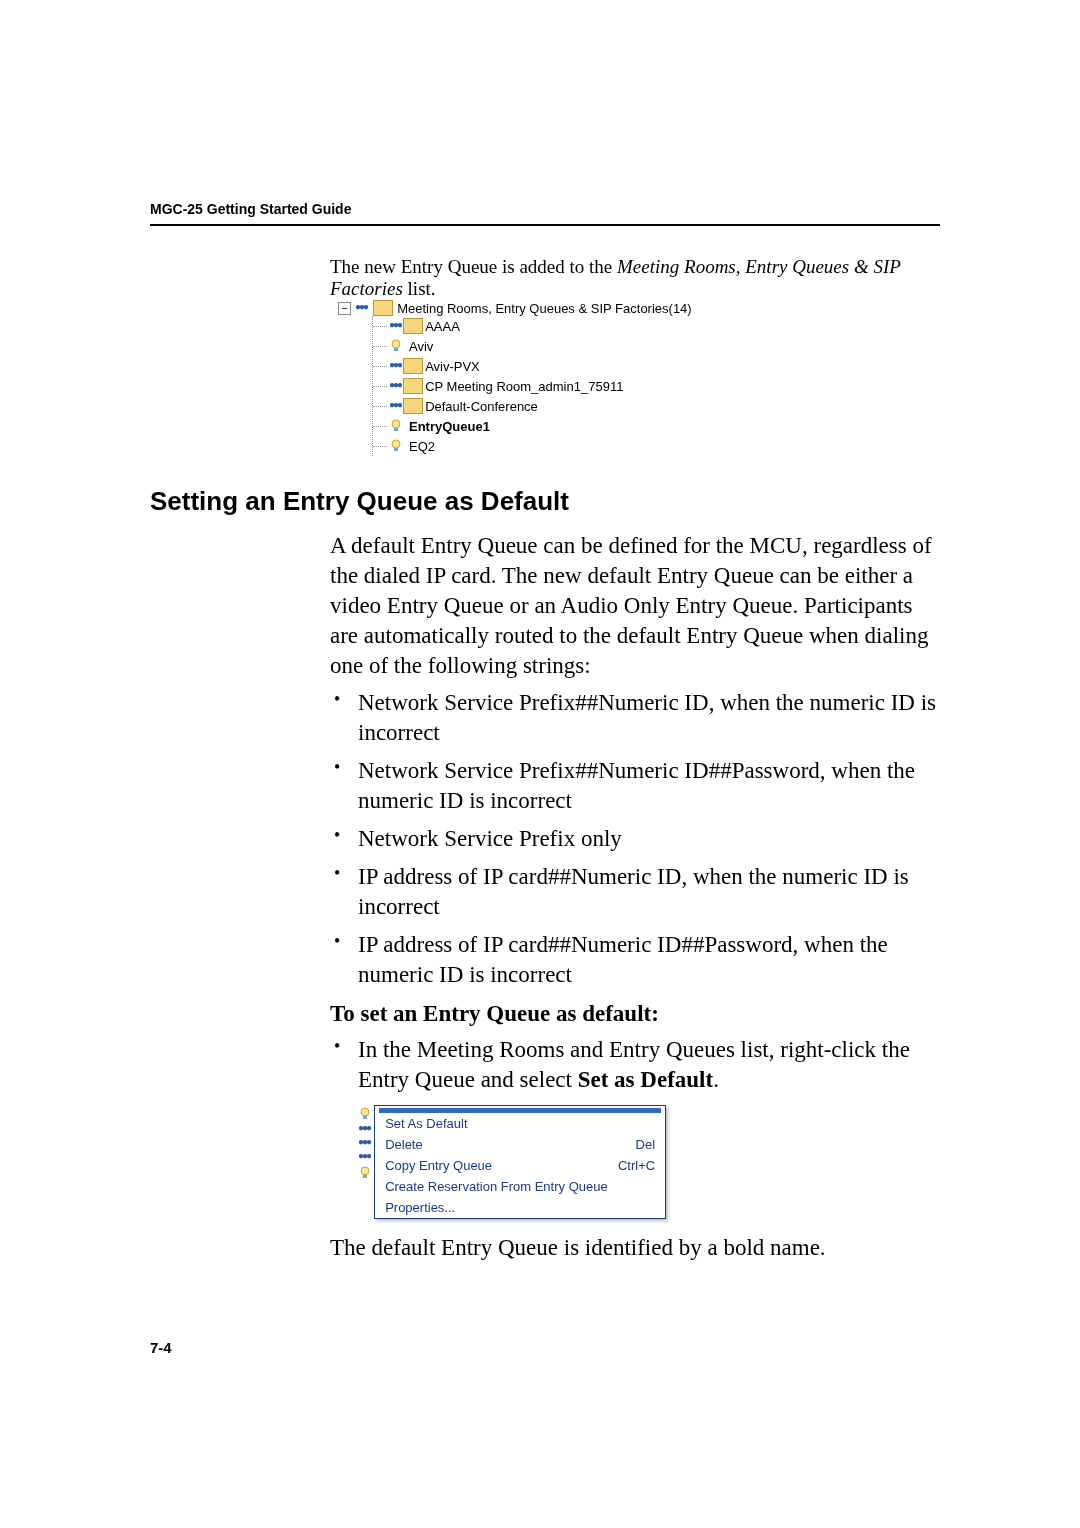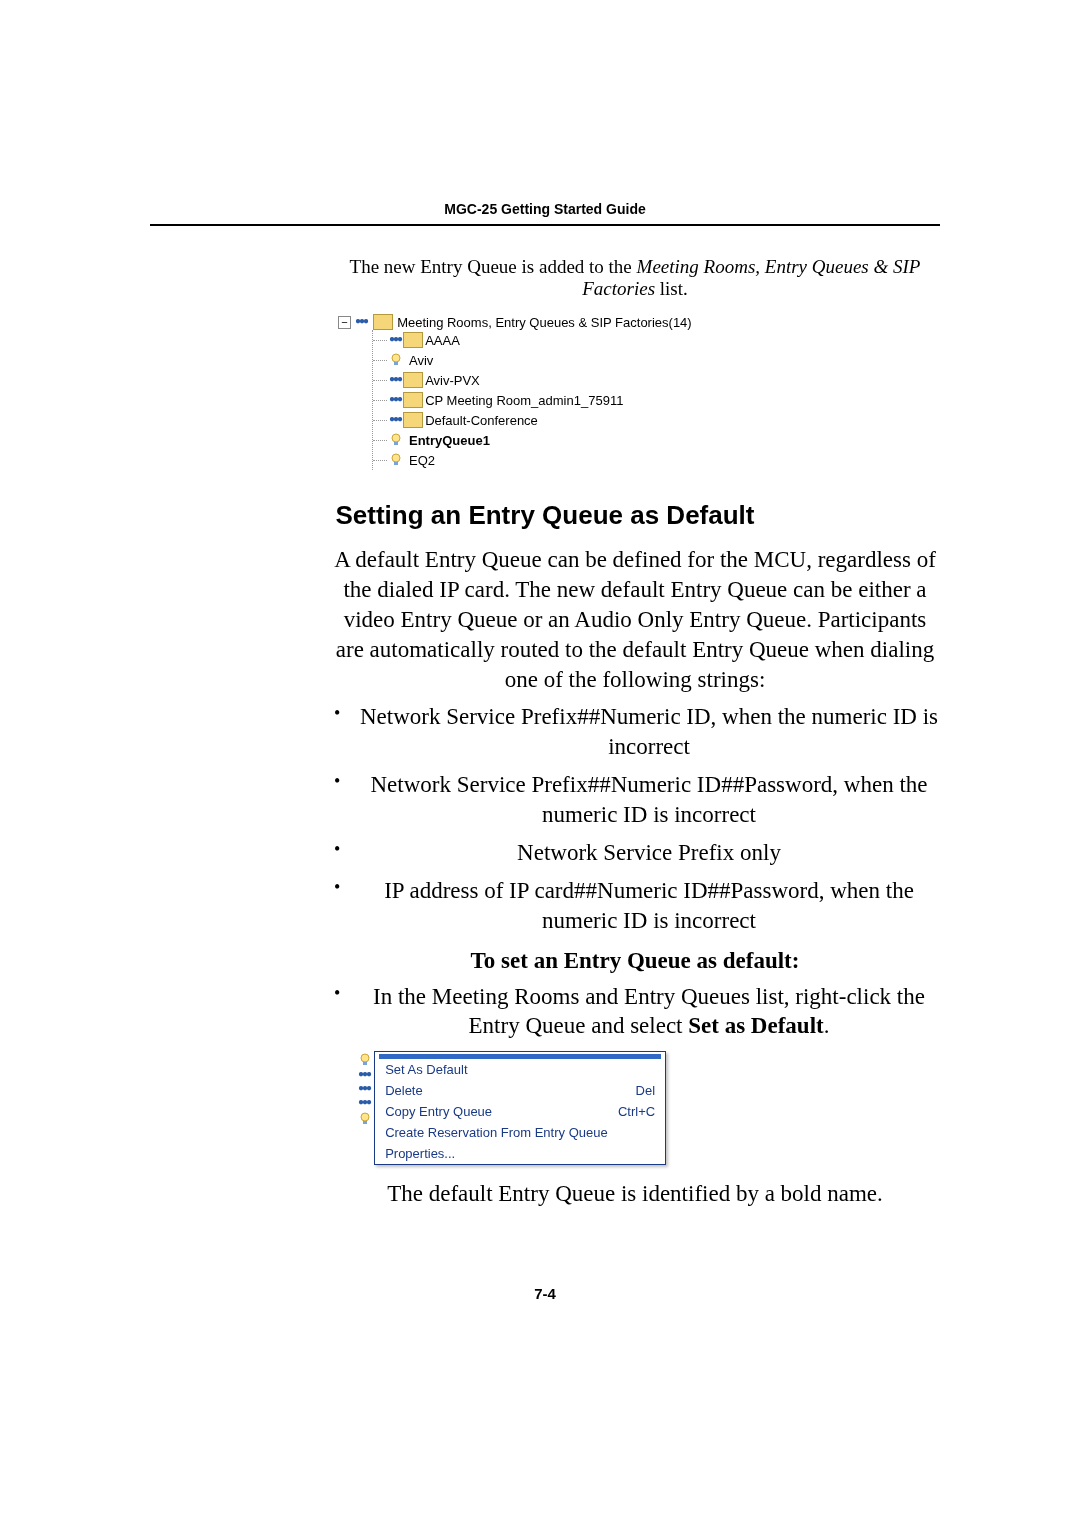--- a/index.html
+++ b/index.html
@@ -7,39 +7,37 @@
     padding: 0;
     font-family: "Times New Roman", Times, serif;
     background: #fff;
     color: #000;
     width: 1080px;
   }
   .page {
     padding: 200px 140px 100px 150px;
     box-sizing: border-box;
     width: 1080px;
-    text-align: center;
   }
   .header-area {
     margin-bottom: 10px;
   }
   .guide-title {
     font-family: Arial, Helvetica, sans-serif;
     font-size: 14px;
     font-weight: bold;
   }
   .hr {
     border: none;
     border-top: 2px solid #000;
     margin: 6px 0 30px 0;
   }
   .intro-text {
     margin-left: 180px;
     font-size: 19px;
-    margin-bottom: 14px;
   }
   .tree-img {
     margin-left: 188px;
     margin-bottom: 30px;
     background: #fff;
     font-family: Tahoma, Verdana, Arial, sans-serif;
     font-size: 13px;
     color: #000;
   }
   .tree-root-row {
@@ -254,20 +252,21 @@
   </div>
 
   <h2 class="section-heading">Setting an Entry Queue as Default</h2>
 
   <div class="body-text">
     <p>A default Entry Queue can be defined for the MCU, regardless of the dialed IP card. The new default Entry Queue can be either a video Entry Queue or an Audio Only Entry Queue. Participants are automatically routed to the default Entry Queue when dialing one of the following strings:</p>
     <ul class="bullets">
       <li>Network Service Prefix##Numeric ID, when the numeric ID is incorrect</li>
       <li>Network Service Prefix##Numeric ID##Password, when the numeric ID is incorrect</li>
       <li>Network Service Prefix only</li>
+      <li>IP address of IP card##Numeric ID, when the numeric ID is incorrect</li>
       <li>IP address of IP card##Numeric ID##Password, when the numeric ID is incorrect</li>
     </ul>
     <div class="subhead">To set an Entry Queue as default:</div>
     <ul class="bullets">
       <li>
         <span>In the Meeting Rooms and Entry Queues list, right-click the Entry Queue and select </span><span class="bold">Set as Default</span><span>.</span>
       </li>
     </ul>
   </div>
 

